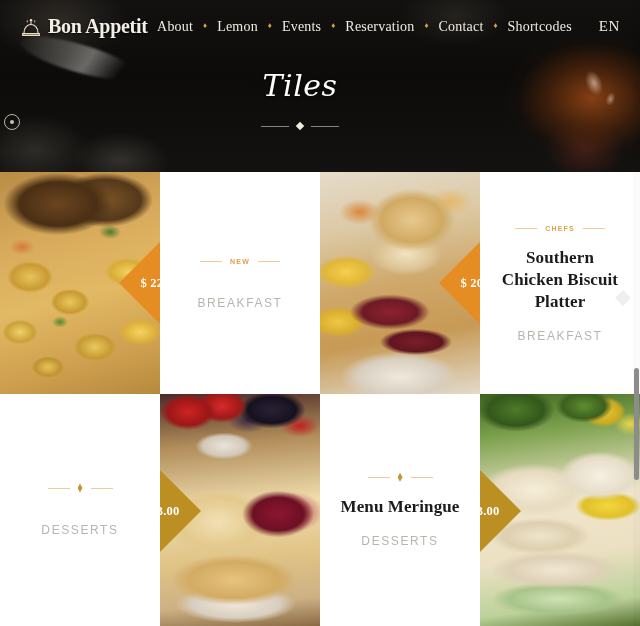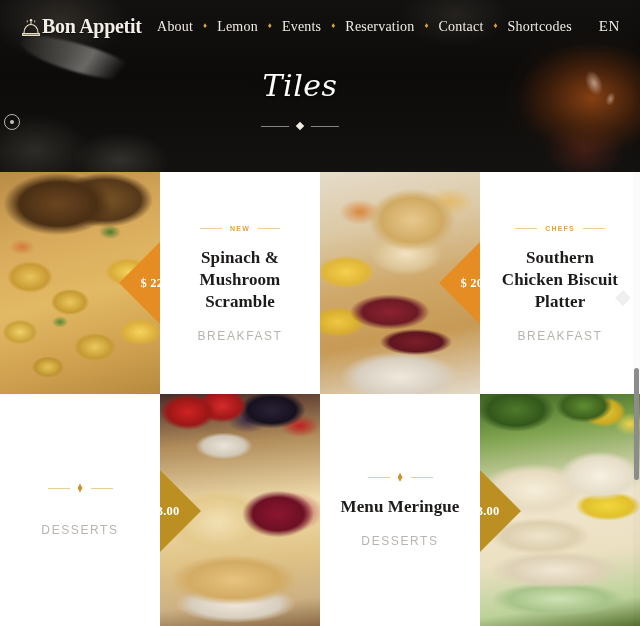--- a/index.html
+++ b/index.html
@@ -46,21 +46,21 @@
     filter:blur(1px);
   }
 
   
   .navbar {
     position:absolute; left:0; top:0; width:640px; height:53px;
     display:flex; align-items:center;
     z-index:5;
   }
   .brand {
-    display:flex; align-items:center; 
+    display:flex; align-items:center; gap:6px;
     margin-left:20px;
   }
   .brand-icon { width:22px; height:20px; display:block; }
   .brand-name {
     color:#f3efe6;
     font-family:"Liberation Serif", serif;
     font-size:20px; font-weight:bold;
     letter-spacing:-0.3px;
     text-shadow:0 1px 2px rgba(0,0,0,0.8);
   }
@@ -338,21 +338,20 @@
       <span>$ 22.00</span>
     </div>
   </div>
 
   <div class="tile tile-text">
     <div class="badge-row">
       <span class="bline"></span>
       <span class="btext">NEW</span>
       <span class="bline"></span>
     </div>
-    <div class="tile-title">Spinach &amp; Mushroom Scramble</div>
     <div class="tile-cat">BREAKFAST</div>
   </div>
 
   <div class="tile">
     <div class="photo ph-biscuit"></div>
     <div class="price-dia p-orange" style="right:-29px; top:82px;">
       <span>$ 20.00</span>
     </div>
   </div>
 

